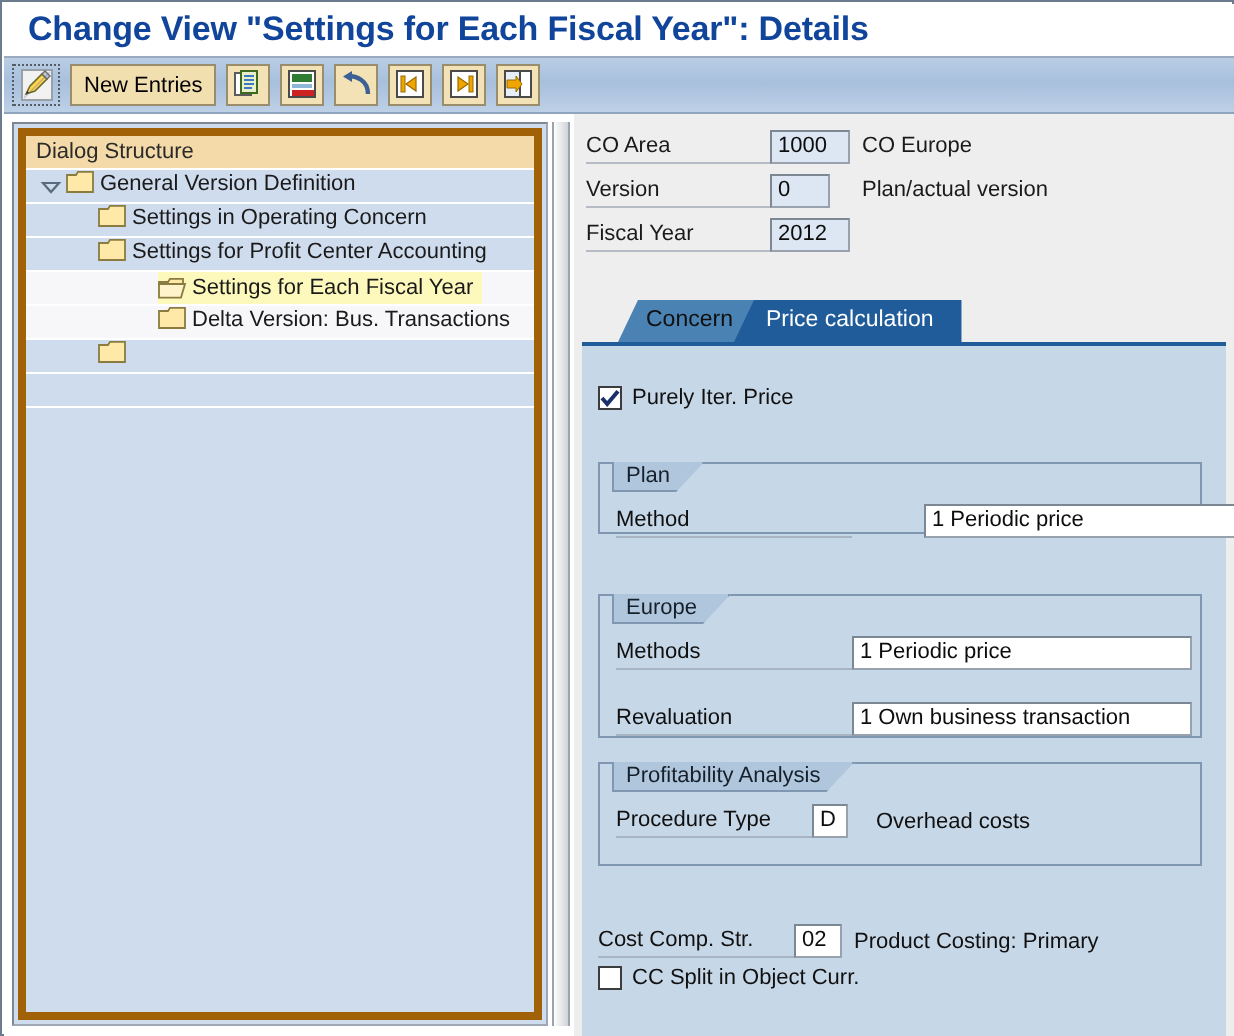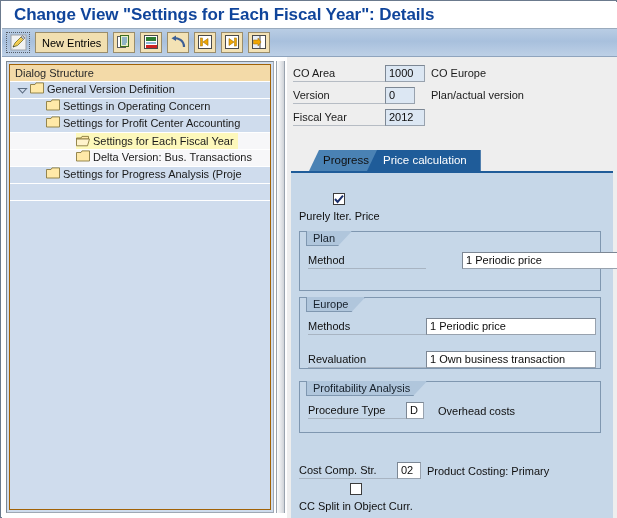--- a/index.html
+++ b/index.html
@@ -100,21 +100,21 @@
     border: 1px solid #9fa8b4;
     border-top-color: #7d8893;
     border-left-color: #7d8893;
     background: #cfdced;
     padding: 2px;
   }
   #tree-inner {
     position: relative;
     width: 100%; height: 100%;
     box-sizing: border-box;
-    border: 1px solid #a16207;
+    border: 4px solid #a16207;
     background: #cfdced;
     overflow: hidden;
   }
   #tree-header {
     height: 17px;
     background: #f3daa8;
     border-bottom: 1px solid #ffffff;
     display: flex;
     align-items: center;
     padding-left: 5px;
@@ -270,21 +270,20 @@
     box-sizing: border-box;
     background: #c6d7e8;
     border-top: 2px solid #1f5c99;
   }
 
   .chk-row {
     display: flex;
     align-items: center;
     gap: 5px;
     position: absolute;
-    flex-direction: column;
   }
   .chkbox {
     width: 12px; height: 12px;
     box-sizing: border-box;
     background: #ffffff;
     border: 1px solid #3c3c3c;
     display: flex;
     align-items: center;
     justify-content: center;
     flex: 0 0 auto;
@@ -499,21 +498,20 @@
           </span>
           <span class="lbl">Delta Version: Bus. Transactions</span>
         </div>
 
         <div class="tree-row" style="padding-left:36px;">
           <span class="folder">
             <svg width="14" height="12" viewBox="0 0 14 12">
                 <path d="M0.5 2.5 L5 2.5 L6 0.9 L13.5 0.9 L13.5 11 L0.5 11 Z" fill="#ffe9a8" stroke="#8a7b3f" stroke-width="0.9"></path>
               </svg>
           </span>
-          <span class="lbl">Settings for Progress Analysis (Proje</span>
         </div>
 
         <div class="tree-row tree-filler"></div>
         <div class="tree-filler" style="height:300px;"></div>
       </div>
     </div>
 
     <div id="splitter">
       <div class="thumb"></div>
     </div>
@@ -535,36 +533,36 @@
         </div>
 
         <div class="hrow">
           <span class="hlabel">Fiscal Year</span>
           <span class="fld w-fy">2012</span>
           <span class="hdesc"></span>
         </div>
       </div>
 
       <div id="tabstrip">
-        <div class="tab inactive">Progress</div>
+        <div class="tab inactive">Concern</div>
         <div class="tab active">Price calculation</div>
       </div>
 
       <div id="tabpanel">
 
         <div class="chk-row" style="left:8px; top:20px;">
           <span class="chkbox">
             <svg width="10" height="10" viewBox="0 0 10 10">
                 <path d="M1 5 L3.6 8 L9 1.6" fill="none" stroke="#1b2f6b" stroke-width="2"></path>
               </svg>
           </span>
           <span class="ctext">Purely Iter. Price</span>
         </div>
 
-        <div class="group" style="left:8px; top:58px; width:302px; height:60px;padding-left:18px;">
+        <div class="group" style="left:8px; top:58px; width:302px; height:36px;padding-left:18px;">
           <div class="gtitle">Plan</div>
           <div class="grow" style="left:8px; top:20px;gap:36px;">
             <span class="glabel" style="width:118px;">Method</span>
             <span class="inp" style="width:170px;">1 Periodic price</span>
           </div>
         </div>
 
         <div class="group" style="left:8px; top:124px; width:302px; height:72px;">
           <div class="gtitle">Europe</div>
           <div class="grow" style="left:8px; top:20px;">

